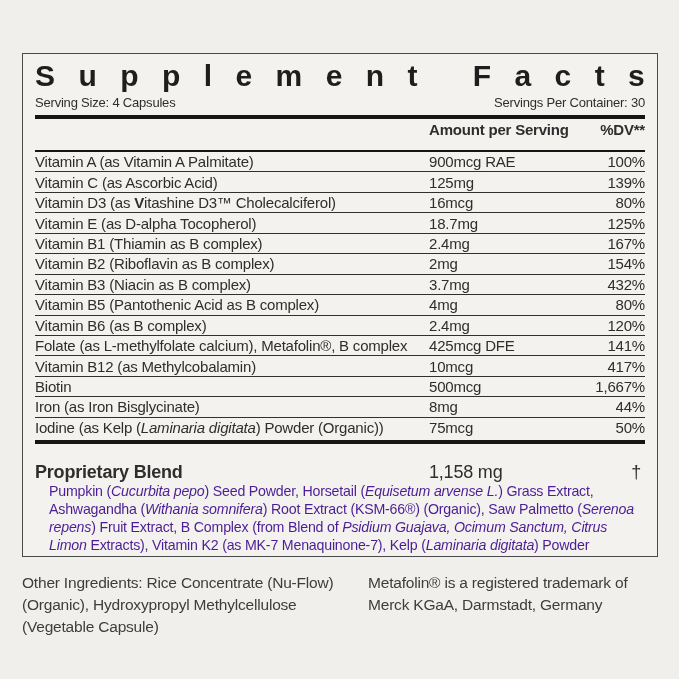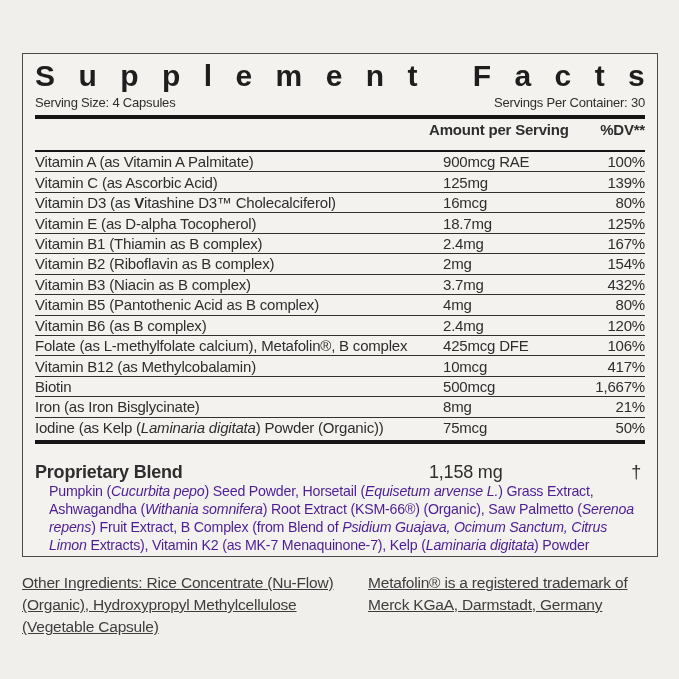--- a/index.html
+++ b/index.html
@@ -59,21 +59,20 @@
     font-size: 15px;
     letter-spacing: -0.2px;
     margin: 1px 0 11px 0;
   }
   .header-row .dv { text-align: right; }
   .nrow {
     height: 20.45px;
     font-size: 15px;
     letter-spacing: -0.2px;
     border-bottom: 1px solid #303030;
-    gap: 14px;
   }
   .nrow:last-child { border-bottom: none; }
   .ncell { white-space: nowrap; overflow: hidden; }
   .ncell.dv { text-align: right; }
   .blend-header {
     height: 19px;
     font-size: 18px;
     letter-spacing: -0.2px;
     margin-top: 18px;
   }
@@ -95,21 +94,20 @@
   }
   .below-box {
     position: absolute;
     left: 22px; top: 572px;
     width: 635px;
     display: flex;
     font-size: 15.5px;
     line-height: 22px;
     color: #3d3d3d;
     letter-spacing: -0.2px;
-    text-decoration: underline;
   }
   .other-ing { width: 346px; }
   .trademark { width: 268px; }
 </style>
 </head>
 <body>
 
 <div class="facts-box">
 
   <div class="title">
@@ -188,36 +186,36 @@
         <div class="ncell dv">80%</div>
       </div>
       <div class="grid-row nrow">
         <div class="ncell"><span>Vitamin B6 (as B complex)</span></div>
         <div class="ncell">2.4mg</div>
         <div class="ncell dv">120%</div>
       </div>
       <div class="grid-row nrow">
         <div class="ncell"><span>Folate (as L-methylfolate calcium), Metafolin®, B complex</span></div>
         <div class="ncell">425mcg DFE</div>
-        <div class="ncell dv">106%</div>
+        <div class="ncell dv">141%</div>
       </div>
       <div class="grid-row nrow">
         <div class="ncell"><span>Vitamin B12 (as Methylcobalamin)</span></div>
         <div class="ncell">10mcg</div>
         <div class="ncell dv">417%</div>
       </div>
       <div class="grid-row nrow">
         <div class="ncell"><span>Biotin</span></div>
         <div class="ncell">500mcg</div>
         <div class="ncell dv">1,667%</div>
       </div>
       <div class="grid-row nrow">
         <div class="ncell"><span>Iron (as Iron Bisglycinate)</span></div>
         <div class="ncell">8mg</div>
-        <div class="ncell dv">21%</div>
+        <div class="ncell dv">44%</div>
       </div>
       <div class="grid-row nrow">
         <div class="ncell"><span>Iodine (as Kelp (</span><span style="font-style: italic;">Laminaria digitata</span><span>) Powder (Organic))</span></div>
         <div class="ncell">75mcg</div>
         <div class="ncell dv">50%</div>
       </div>
     </div>
 
   <div class="rule-thick"></div>
 

